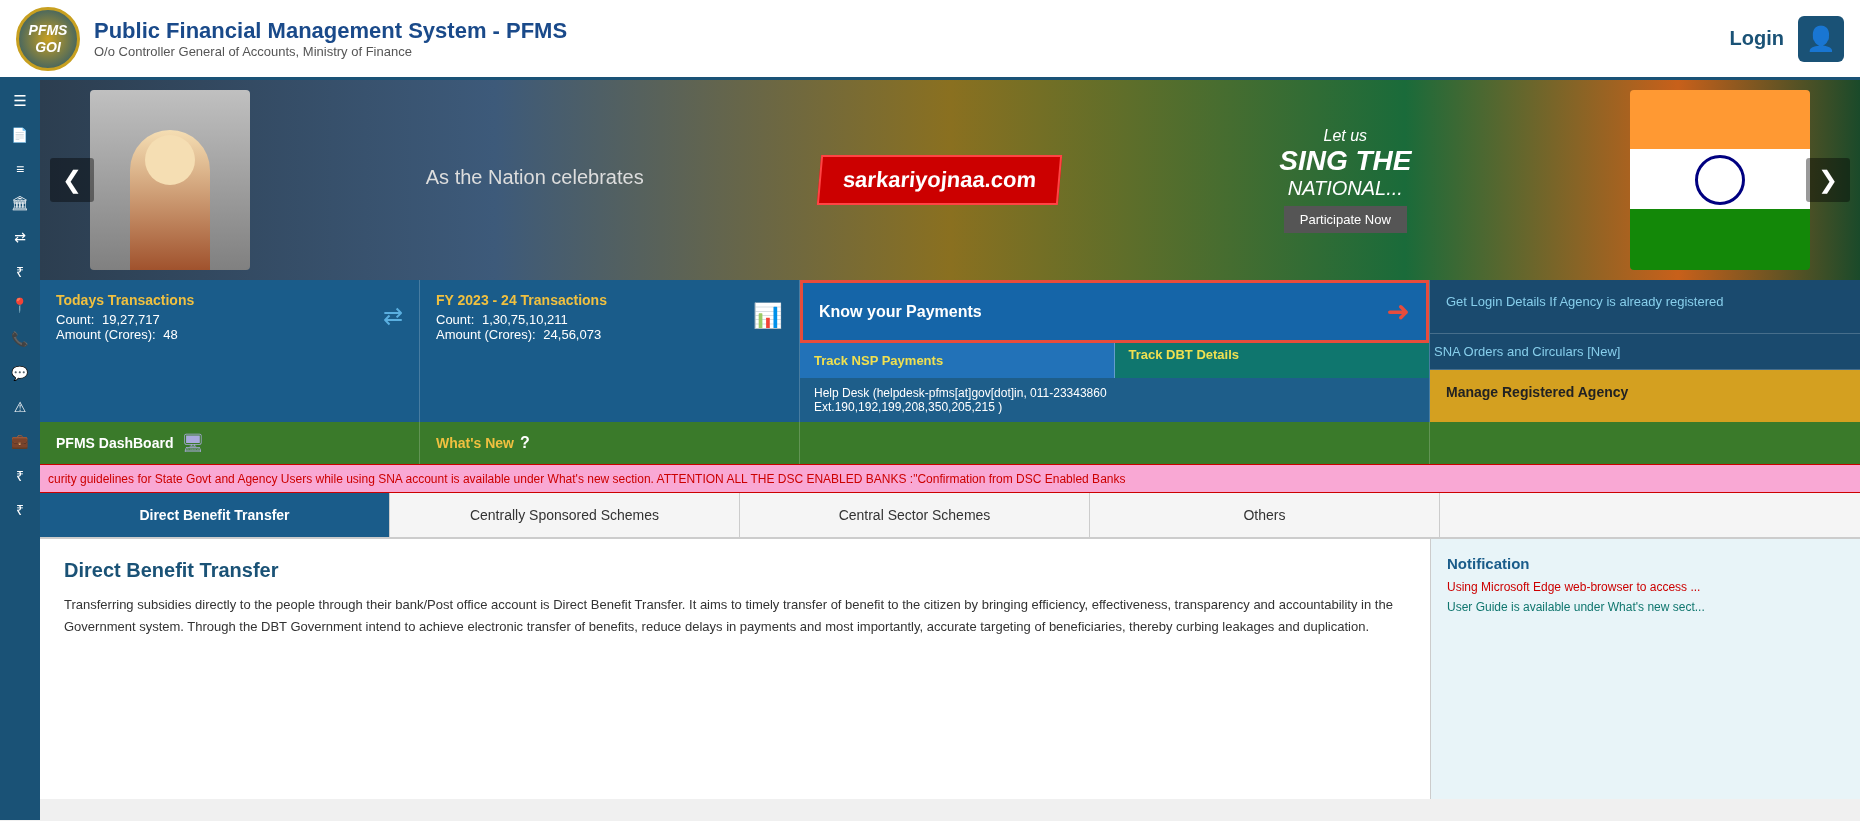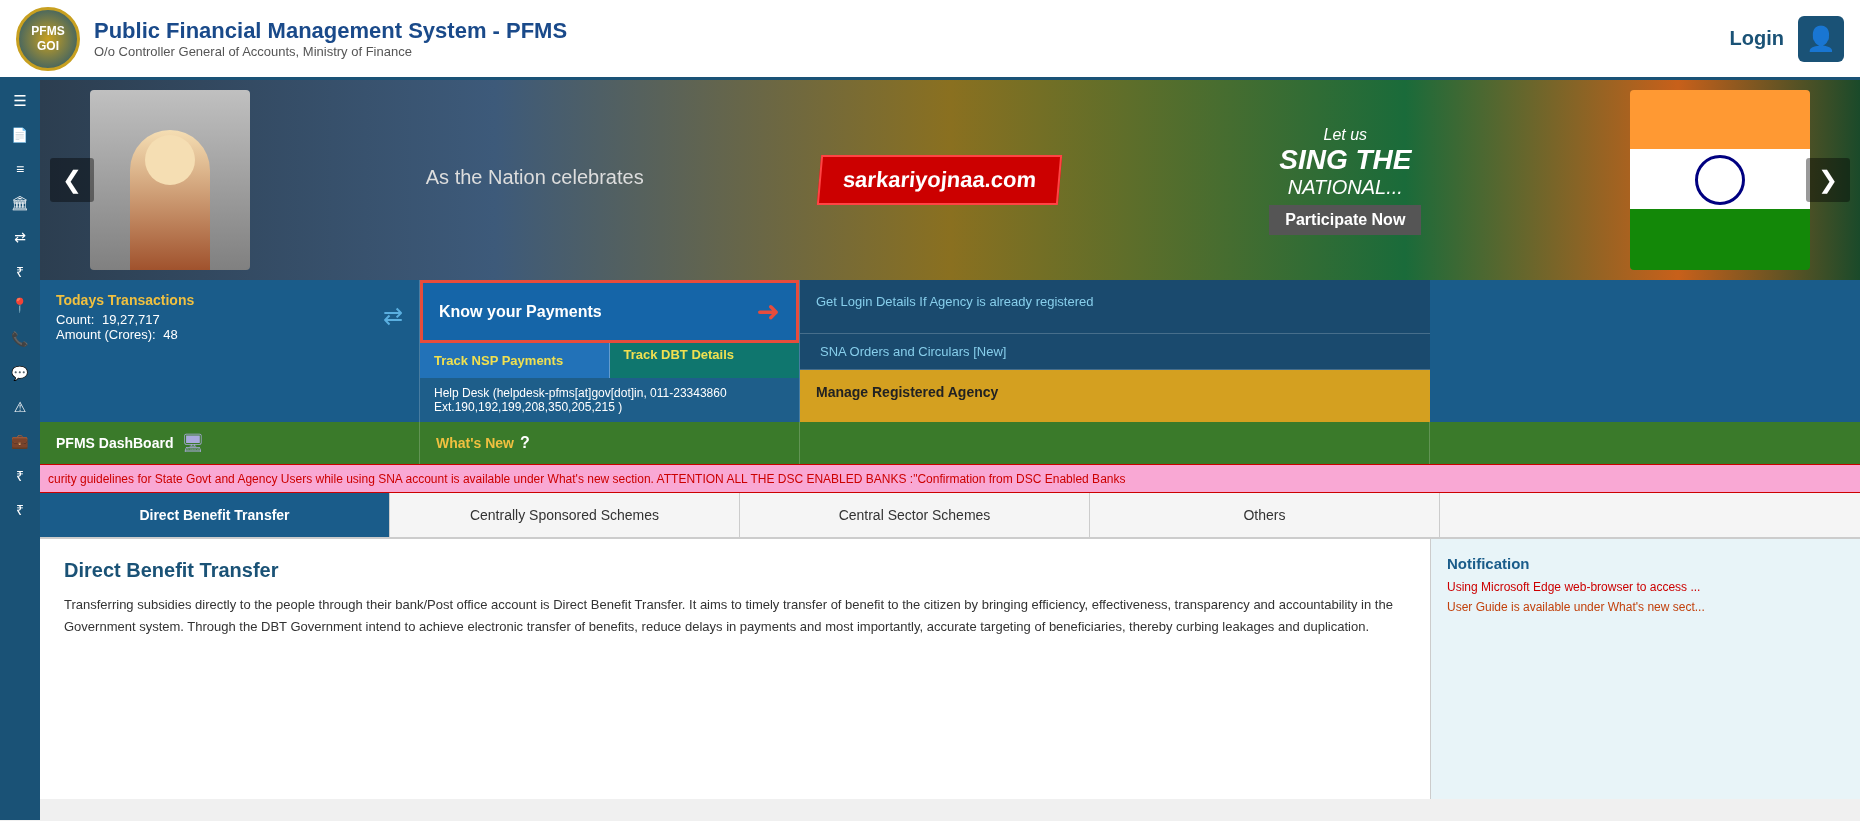--- a/index.html
+++ b/index.html
@@ -4,21 +4,21 @@
   <style>
     * { margin: 0; padding: 0; box-sizing: border-box; }
     body { font-family: Arial, sans-serif; font-size: 13px; background: #f0f0f0; width: 1860px; overflow-x: hidden; }
     @keyframes scroll { 0% { transform: translateX(100%); } 100% { transform: translateX(-100%); } }
   </style>
 </head>
 <body>
 
 <div style="background:white; display:flex; align-items:center; padding:8px 16px; border-bottom:3px solid #1a5276; height:80px;">
   <div style="width:64px; height:64px; border-radius:50%; background: radial-gradient(circle, #c8a020, #1a5276); display:flex; align-items:center; justify-content:center; color:white; font-size:9px; text-align:center; margin-right:14px; flex-shrink:0; font-weight:bold; border: 3px solid #c8a020;">
-    <span style="font-size:12px; line-height:1.2;">PFMS<br>GOI</span>
+    <span style="font-size:14px; line-height:1.2;font-style:italic;">PFMS<br>GOI</span>
   </div>
   <div>
     <h1 style="font-size:22px; color:#1a4a8a; font-weight:bold;">Public Financial Management System - PFMS</h1>
     <p style="font-size:13px; color:#555;">O/o Controller General of Accounts, Ministry of Finance</p>
   </div>
   <div style="margin-left:auto; display:flex; align-items:center; gap:14px;">
     <span style="font-size:20px; font-weight:bold; color:#1a5276; cursor:pointer;">Login</span>
     <div style="width:46px; height:46px; background:#1a5276; border-radius:6px; display:flex; align-items:center; justify-content:center; color:white; font-size:24px; cursor:pointer;">👤</div>
   </div>
 </div>
@@ -60,21 +60,21 @@
         </div>
 
         <div style="background:#cc0000; color:white; font-size:22px; font-weight:bold; padding:10px 22px; transform:skew(-5deg); z-index:10; border:2px solid #ff4444;">
           <span>sarkariyojnaa.com</span>
         </div>
 
         <div style="flex:1; text-align:center; color:white; font-size:22px; font-style:italic;">
           <div style="font-size:16px;">Let us</div>
           <div style="font-size:28px; font-weight:bold;">SING THE</div>
           <div style="font-size:20px;">NATIONAL...</div>
-          <button style="background:#555; color:white; border:none; padding:6px 16px; cursor:pointer; font-size:16px; margin-top:6px;font-weight:bold;">Participate Now</button>
+          <button style="background:#555; color:white; border:none; padding:6px 16px; cursor:pointer; font-size:13px; margin-top:6px;">Participate Now</button>
         </div>
 
         <div style="width:180px; height:180px; background:linear-gradient(to bottom, #ff9933 0 33%, white 33% 66%, #138808 66%); border-radius:4px; overflow:hidden; flex-shrink:0; position:relative;">
           <div style="position:absolute; top:50%; left:50%; transform:translate(-50%,-50%); width:50px; height:50px; border-radius:50%; border:3px solid #000080;"></div>
         </div>
       </div>
 
       <div style="position:absolute; right:10px; top:50%; transform:translateY(-50%); color:white; font-size:24px; cursor:pointer; background:rgba(0,0,0,0.4); padding:8px 12px; border-radius:3px; z-index:5;">❯</div>
     </div>
 
@@ -87,20 +87,33 @@
           <span style="margin-left:4px;">19,27,717</span>
         </div>
         <div style="color:white; font-size:13px;">
           <span>Amount (Crores):</span>
           <span style="margin-left:4px;">48</span>
         </div>
 
         <div style="float:right; margin-top:-40px; color:#5aafe0; font-size:24px;">⇄</div>
       </div>
 
+      <div style="padding:12px 16px; border-right:1px solid rgba(255,255,255,0.2);">
+        <div style="color:#f0c040; font-size:14px; font-weight:bold; margin-bottom:4px;">FY 2023 - 24 Transactions</div>
+        <div style="color:white; font-size:13px;">
+          <span>Count:</span>
+          <span style="margin-left:4px;">1,30,75,10,211</span>
+        </div>
+        <div style="color:white; font-size:13px;">
+          <span>Amount (Crores):</span>
+          <span style="margin-left:4px;">24,56,073</span>
+        </div>
+
+        <div style="float:right; margin-top:-40px; color:#5aafe0; font-size:24px;">📊</div>
+      </div>
 
       <div style="display:flex; flex-direction:column; border-right:1px solid rgba(255,255,255,0.2);">
 
         <div style="padding:12px 16px; background:#1565a8; border:3px solid #e74c3c; cursor:pointer; display:flex; align-items:center; justify-content:space-between; position:relative;">
           <span style="color:white; font-size:16px; font-weight:bold;">Know your Payments</span>
 
           <div style="color:#e74c3c; font-size:28px; margin-left:10px;">➜</div>
         </div>
 
         <div style="display:grid; grid-template-columns:1fr 1fr; flex:1;">
@@ -115,21 +128,21 @@
         <div style="padding:8px 14px; background:#1e5e8a; color:white; font-size:12px;">
           <div>Help Desk (helpdesk-pfms[at]gov[dot]in, 011-23343860</div>
           <div>Ext.190,192,199,208,350,205,215 )</div>
         </div>
       </div>
 
       <div style="display:flex; flex-direction:column;">
         <div style="padding:14px 16px; background:#1a4a6e; cursor:pointer; flex:1; border-bottom:1px solid rgba(255,255,255,0.2);">
           <span style="color:#87ceeb; font-size:13px; text-decoration:none;">Get Login Details If Agency is already registered</span>
         </div>
-        <div style="padding:10px 20px; background:#1a4a6e; cursor:pointer; border-bottom:1px solid rgba(255,255,255,0.2);">
+        <div style="padding:10px 4px; background:#1a4a6e; cursor:pointer; border-bottom:1px solid rgba(255,255,255,0.2);">
           <span style="color:#87ceeb; font-size:13px;">SNA Orders and Circulars [New]</span>
         </div>
         <div style="padding:14px 16px; background:#d4a020; cursor:pointer; flex:1;">
           <span style="color:#222; font-size:14px; font-weight:bold;margin-top:9px;">Manage Registered Agency</span>
         </div>
       </div>
     </div>
 
     <div style="display:grid; grid-template-columns: 380px 380px 1fr 430px; background:#3a7a2a;">
       <div style="padding:10px 16px; border-right:1px solid rgba(255,255,255,0.2); cursor:pointer; display:flex; align-items:center; gap:8px;">
@@ -168,21 +181,21 @@
 
     <div style="display:grid; grid-template-columns: 1fr 430px; min-height:260px; background:white;">
       <div style="padding:20px 24px;">
         <h2 style="color:#1a5276; font-size:20px; margin-bottom:12px;">Direct Benefit Transfer</h2>
         <p style="color:#333; font-size:13px; line-height:1.7;">Transferring subsidies directly to the people through their bank/Post office account is Direct Benefit Transfer. It aims to timely transfer of benefit to the citizen by bringing efficiency, effectiveness, transparency and accountability in the Government system. Through the DBT Government intend to achieve electronic transfer of benefits, reduce delays in payments and most importantly, accurate targeting of beneficiaries, thereby curbing leakages and duplication.</p>
       </div>
       <div style="background:#e8f4f8; padding:16px; border-left:1px solid #ccc;">
         <div style="color:#1a5c8a; font-size:15px; font-weight:bold; margin-bottom:8px;">Notification</div>
         <div>
           <p style="color:#c00; font-size:12px; margin-bottom:6px;">Using Microsoft Edge web-browser to access ...</p>
-          <p style="color:#c2410c; font-size:12px;">User Guide is available under What's new sect...</p>
+          <p style="color:#0f766e; font-size:12px;">User Guide is available under What's new sect...</p>
         </div>
       </div>
     </div>
 
   </div>
 </div>
 
 <style>
 @keyframes marquee {
   0% { transform: translateX(100%); }

